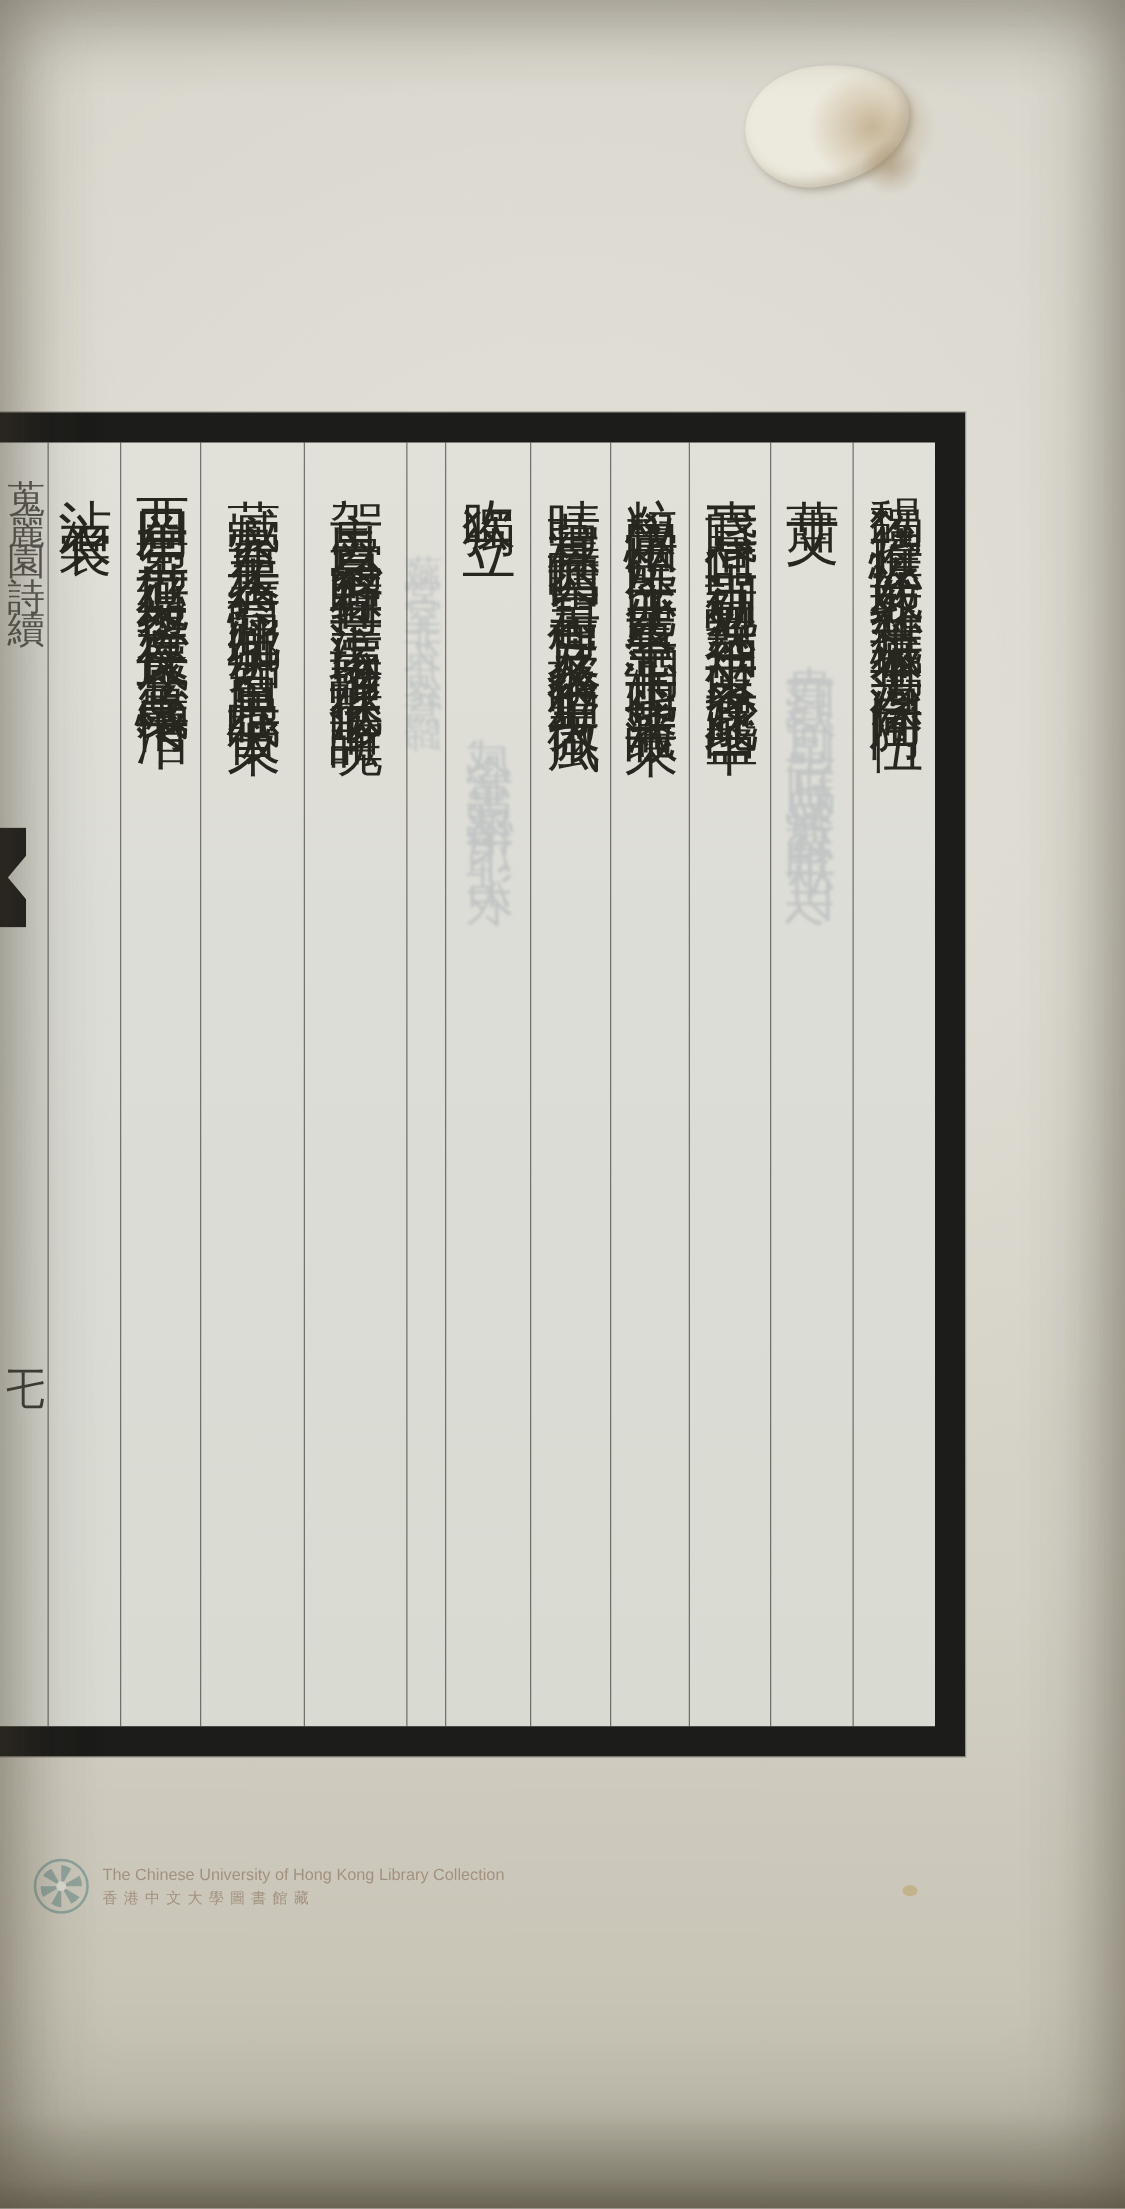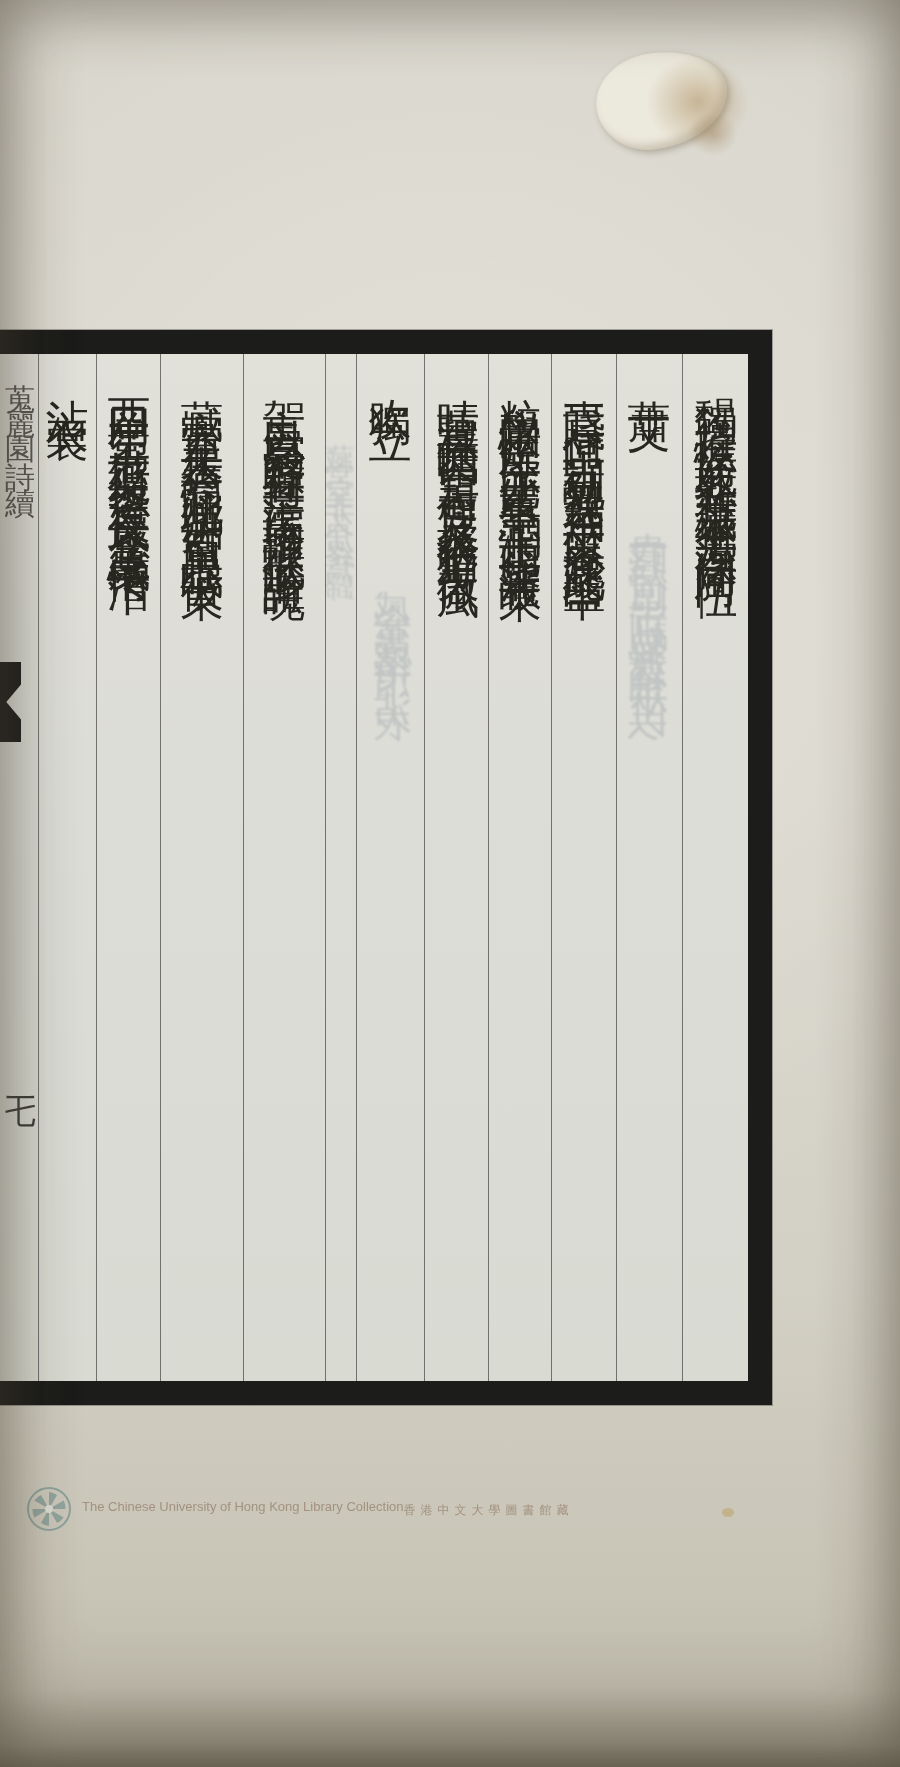--- a/index.html
+++ b/index.html
@@ -62,21 +62,21 @@
   .speck1{left:124px;top:1272px;width:9px;height:7px;border-radius:50%;background:rgba(150,115,70,.5);}
   .speck2{left:722px;top:1508px;width:12px;height:9px;border-radius:50%;background:rgba(190,165,110,.6);}
   .speck3{left:458px;top:1105px;width:6px;height:6px;border-radius:50%;background:rgba(140,110,70,.35);}
   
   .vignette{inset:0;pointer-events:none;
     box-shadow:inset 0 0 70px rgba(70,62,48,.38), inset 0 -50px 80px rgba(70,62,48,.30), inset 0 25px 50px rgba(70,62,48,.16);}
   .bottomedge{left:0;top:1690px;width:900px;height:77px;
     background:linear-gradient(180deg,rgba(120,114,98,0),rgba(120,114,98,.35) 70%,rgba(90,85,70,.55) 100%);}
   
   .wm{left:26px;top:1486px;display:flex;align-items:center;gap:10px;opacity:.92;}
-  .wm-text{display:flex;flex-direction:row;}
+  .wm-text{display:flex;flex-direction:column;}
   .wm-en{font-family:"Liberation Sans","DejaVu Sans",sans-serif;font-size:13px;color:#a08d7c;}
   .wm-zh{font-size:12px;letter-spacing:5px;color:#a08d7c;margin-top:3px;}
 </style>
 </head>
 <body>
 
 <div class="page">
 
   <div class="abs tear"></div>
   <div class="abs stainA"></div>

